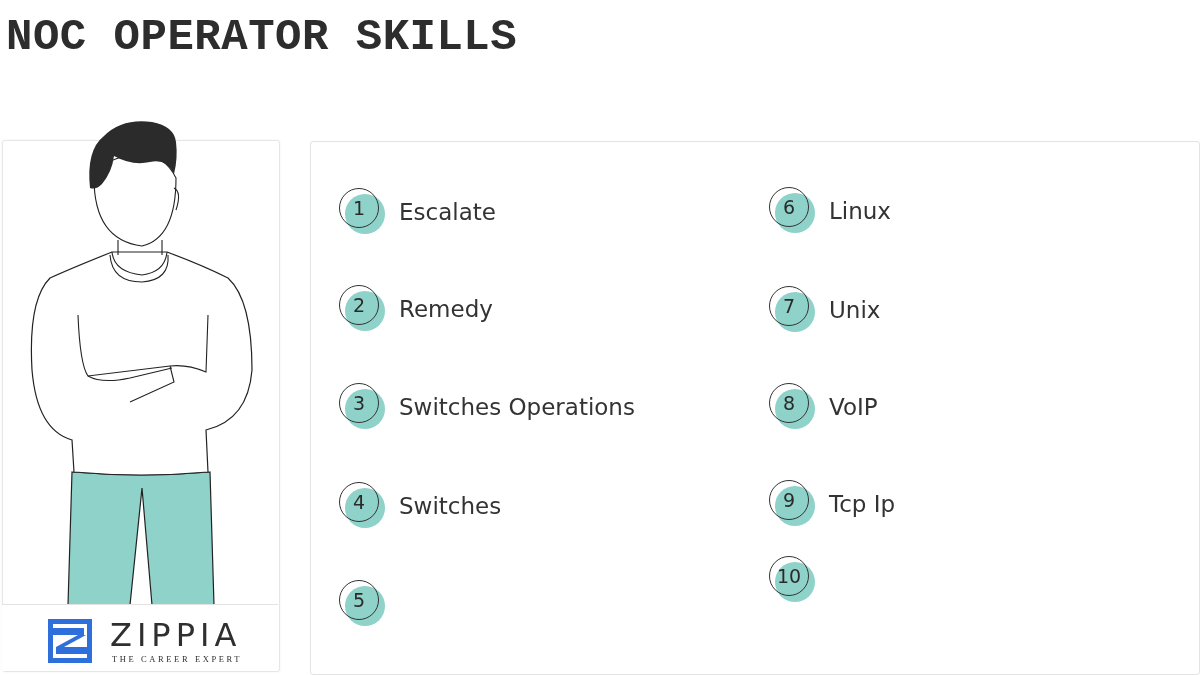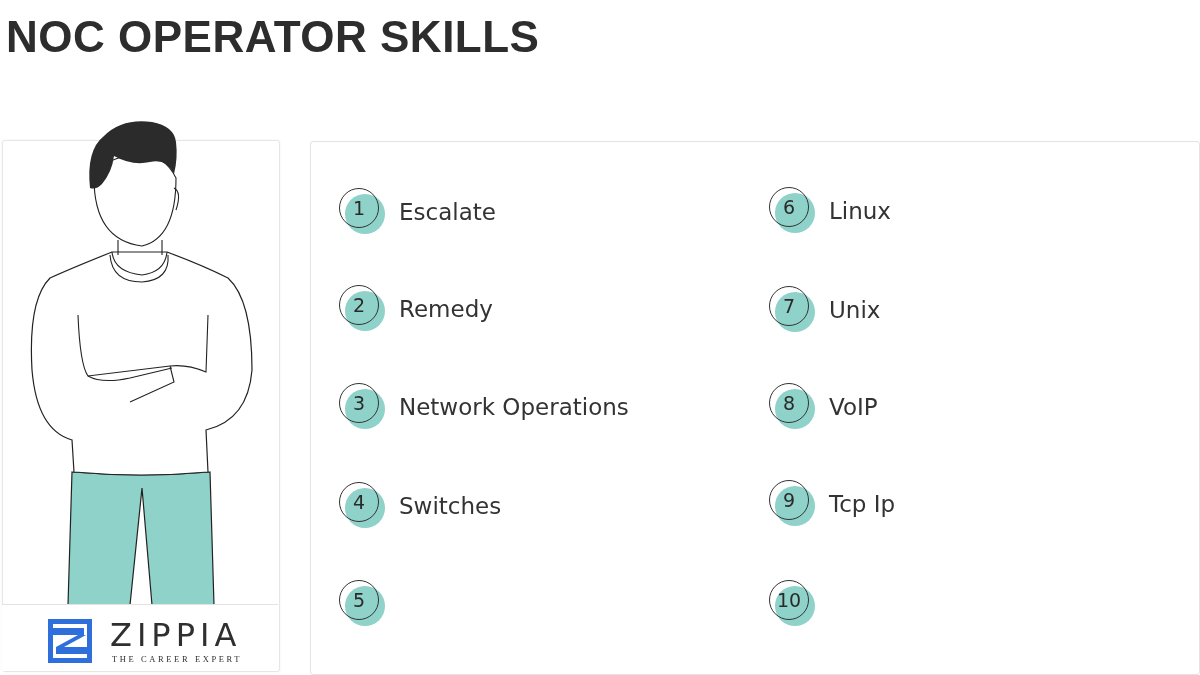--- a/index.html
+++ b/index.html
@@ -1,17 +1,17 @@
 <!DOCTYPE html>
 <html><head>
 <meta charset="utf-8">
 <style>
   html, body { margin:0; padding:0; }
   body { width:1200px; height:675px; background:#ffffff; position:relative; overflow:hidden; font-family:"Liberation Sans", sans-serif; color:#333; }
-  .title { position:absolute; left:6px; top:12px; font-size:44px; font-weight:bold; letter-spacing:0.5px; color:#2d2d2d; font-family:Liberation Sans, sans-serif; margin:0; }
+  .title { position:absolute; left:6px; top:12px; font-size:44px; font-weight:bold; letter-spacing:0.5px; color:#2d2d2d; font-family:Liberation Mono, monospace; margin:0; }
   .left-card { position:absolute; left:2px; top:140px; width:276px; height:530px; border:1px solid #e6e6e6; border-radius:3px; background:#fff; box-shadow:0 0 3px rgba(0,0,0,0.05); }
   .figure { position:absolute; left:2px; top:110px; width:276px; height:495px; }
   .logo-bar { position:absolute; left:2px; top:604px; width:276px; height:66px; border-top:1px solid #e3e3e3; background:#fff;text-align:right; }
   .logo-mark { position:absolute; left:46px; top:14px; width:44px; height:44px; }
   .logo-name { position:absolute; left:108px; top:14px; font-size:32px; letter-spacing:5px; color:#2f2f2f; font-family:"DejaVu Sans", sans-serif; line-height:32px; }
   .logo-tag { position:absolute; left:110px; top:49px; font-size:8.5px; letter-spacing:2.6px; color:#2f2f2f; font-family:Liberation Serif, serif; }
   .right-card { position:absolute; left:310px; top:141px; width:888px; height:532px; border:1px solid #e3e3e3; border-radius:3px; background:#fff; }
   .skill { position:absolute; display:flex; align-items:center; }
   .badge { position:relative; width:48px; height:48px; }
   .badge .fill { position:absolute; left:6px; top:6px; width:40px; height:40px; border-radius:50%; background:#8fd2c9; }
@@ -77,21 +77,21 @@
       <div class="num">2</div>
     </div>
   <span class="skill-label">Remedy</span>
 </div>
 <div class="skill" style="left:339px;top:383px;">
   <div class="badge">
       <div class="fill"></div>
       <div class="ring"></div>
       <div class="num">3</div>
     </div>
-  <span class="skill-label">Network Operations</span>
+  <span class="skill-label">Switches Operations</span>
 </div>
 <div class="skill" style="left:339px;top:482px;">
   <div class="badge">
       <div class="fill"></div>
       <div class="ring"></div>
       <div class="num">4</div>
     </div>
   <span class="skill-label">Switches</span>
 </div>
 <div class="skill" style="left:339px;top:580px;">
@@ -127,19 +127,19 @@
   <span class="skill-label">VoIP</span>
 </div>
 <div class="skill" style="left:769px;top:480px;">
   <div class="badge">
       <div class="fill"></div>
       <div class="ring"></div>
       <div class="num">9</div>
     </div>
   <span class="skill-label">Tcp Ip</span>
 </div>
-<div class="skill" style="left:769px;top:580px;justify-content:flex-end;">
+<div class="skill" style="left:769px;top:556px;justify-content:flex-end;">
   <div class="badge">
       <div class="fill"></div>
       <div class="ring"></div>
       <div class="num">10</div>
     </div>
 </div>
 
 </body></html>

